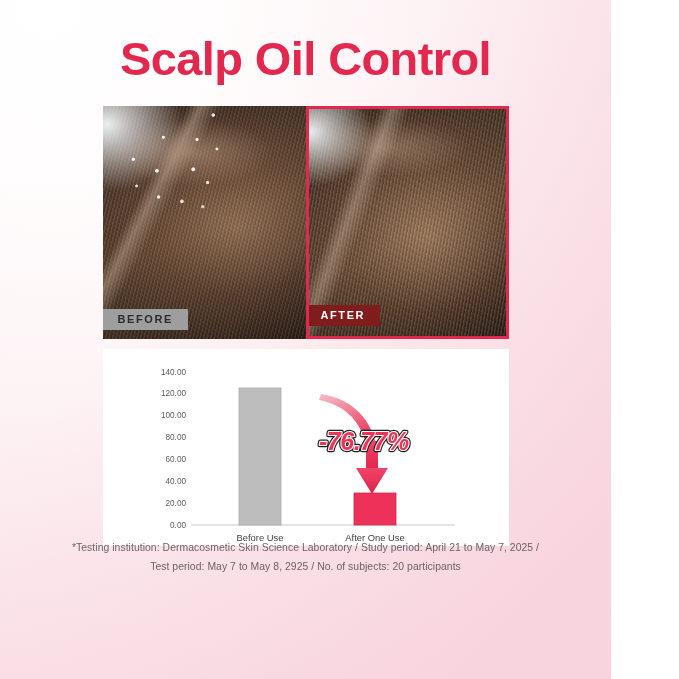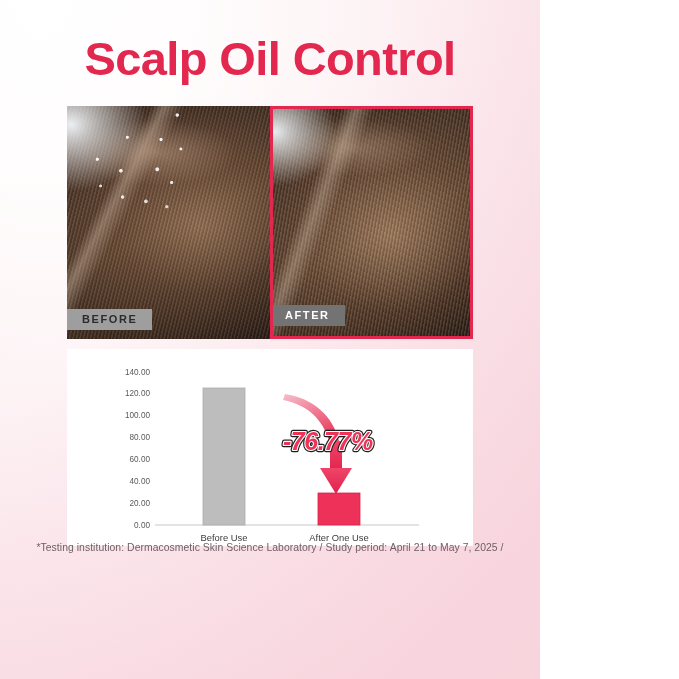--- a/index.html
+++ b/index.html
@@ -9,21 +9,21 @@
   body {
     width: 679px;
     height: 679px;
     overflow: hidden;
     font-family: "Liberation Sans", sans-serif;
     background: #ffffff;
   }
 
   #poster {
     position: relative;
-    width: 540px;
+    width: 611px;
     height: 679px;
     box-sizing: border-box;
     background:
       radial-gradient(120% 115% at 8% 0%, #ffffff 0%, #fffdfd 22%, #fdf4f6 48%, #fbe8ed 72%, #f9dbe3 100%);
     overflow: hidden;
   }
   
   #poster::after {
     content: "";
     position: absolute;
@@ -144,21 +144,21 @@
   .tag {
     position: absolute;
     bottom: 9px;
     left: 0;
     padding: 4px 15px 5px 15px;
     font-size: 11px;
     font-weight: 700;
     letter-spacing: 1.6px;
   }
   .tag-before { background: #9e9e9e; color: #2b2b2b; }
-  .tag-after  { background: #737373; color: #ffffff; left: -3px; bottom: 10px; }
+  .tag-after  { background: #7f1d1d; color: #ffffff; left: -3px; bottom: 10px; }
 
   
   .chart-card {
     margin: 10px auto 12px auto;
     width: 406px;
     height: 197px;
     background: #ffffff;
     position: relative;
     box-sizing: border-box;
   }
@@ -251,15 +251,16 @@
         <polygon points="253,119 285,119 269,145" fill="url(#arrowhead)"></polygon>
       </g>
 
       <text class="delta-text" x="216" y="101" stroke="#1d1d1d" stroke-width="4.6" stroke-linejoin="round" paint-order="stroke" fill="#ffffff">-76.77%</text>
       <text class="delta-text" x="216" y="101" stroke="#ffffff" stroke-width="2.2" stroke-linejoin="round" paint-order="stroke" fill="#ee3357">-76.77%</text>
     </svg>
   </div>
 
   <div class="footnote">
     <div>*Testing institution: Dermacosmetic Skin Science Laboratory / Study period: April 21 to May 7, 2025 /</div>
+    <div>Test period: May 7 to May 8, 2925 / No. of subjects: 20 participants</div>
   </div>
 
 </div>
 
 </body></html>

